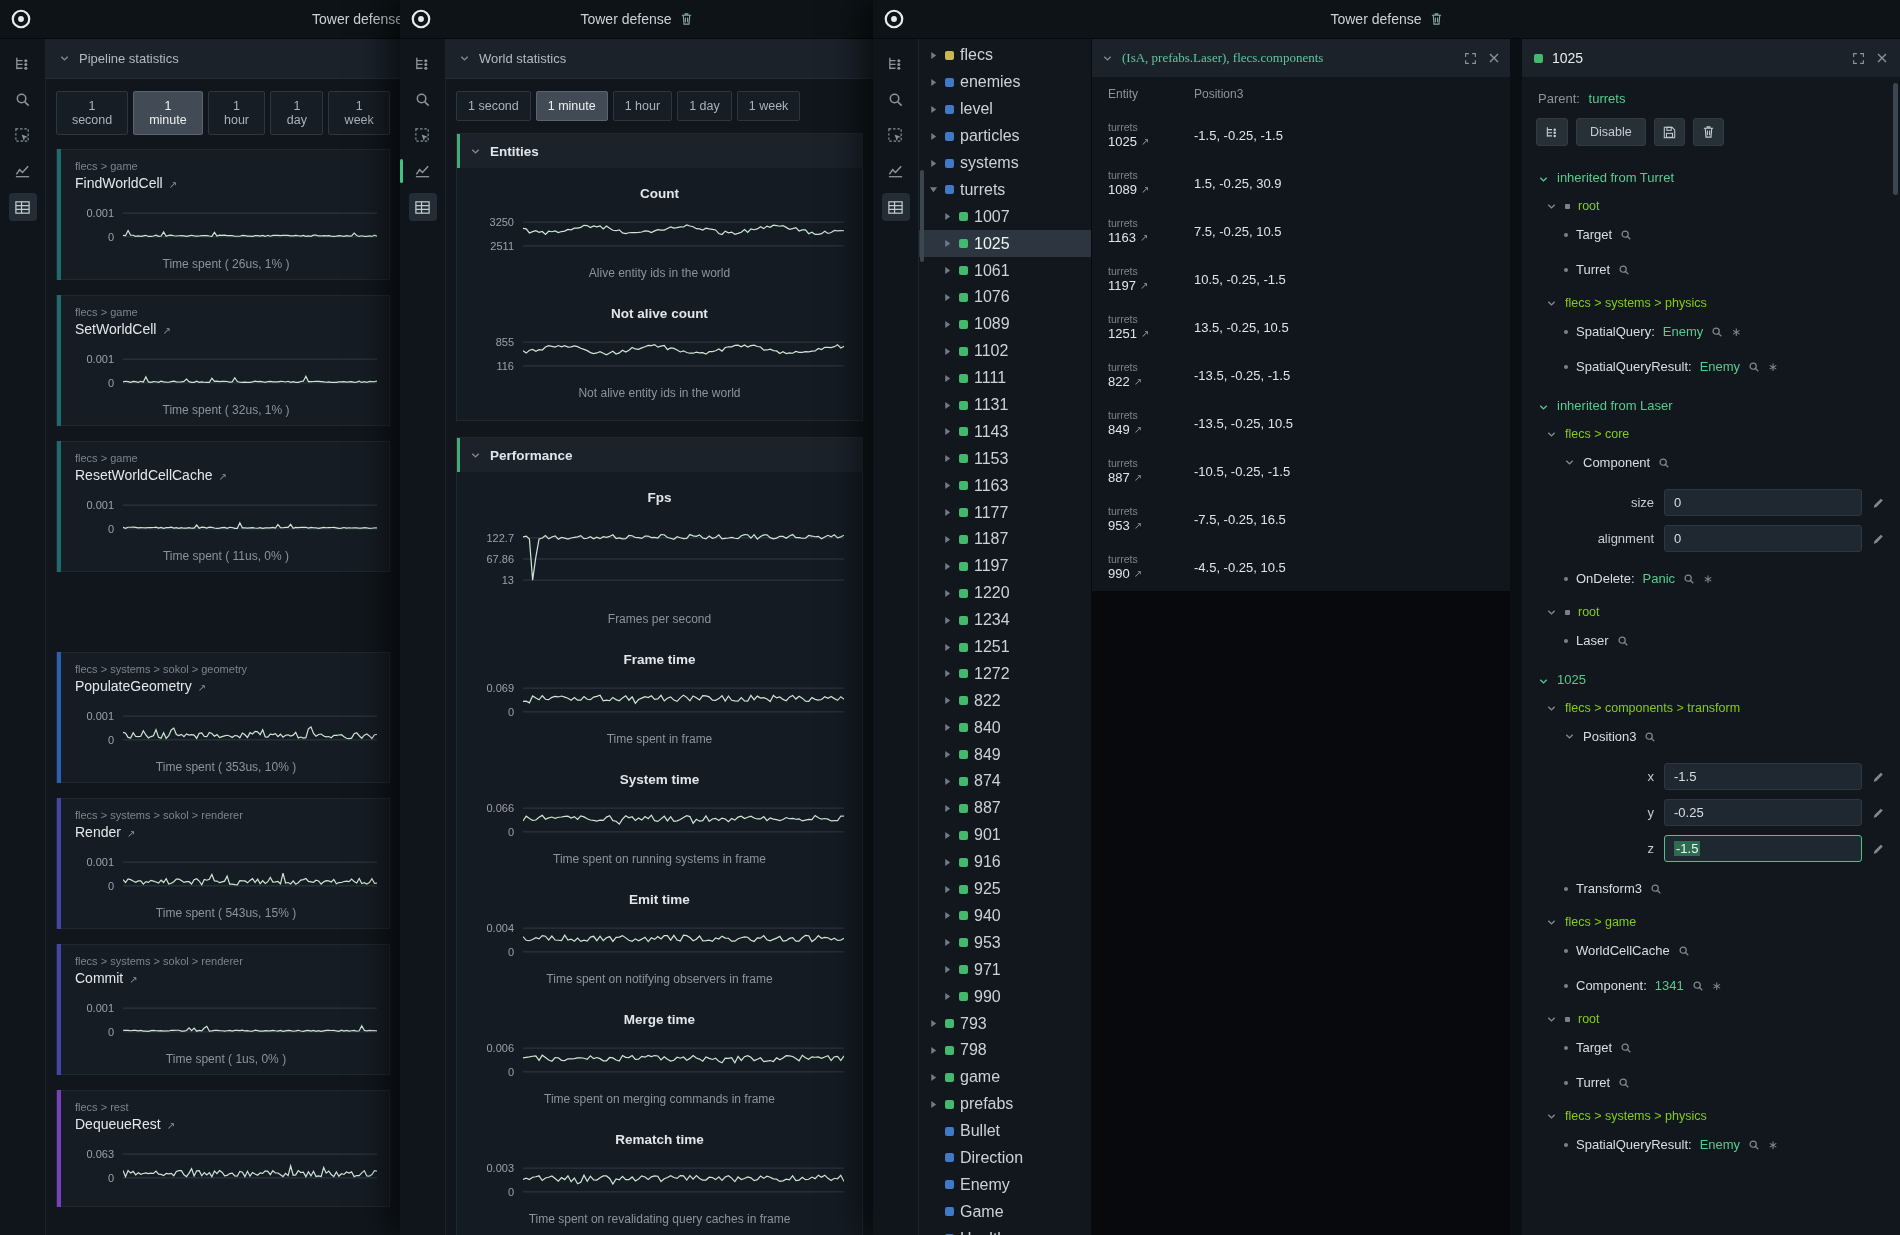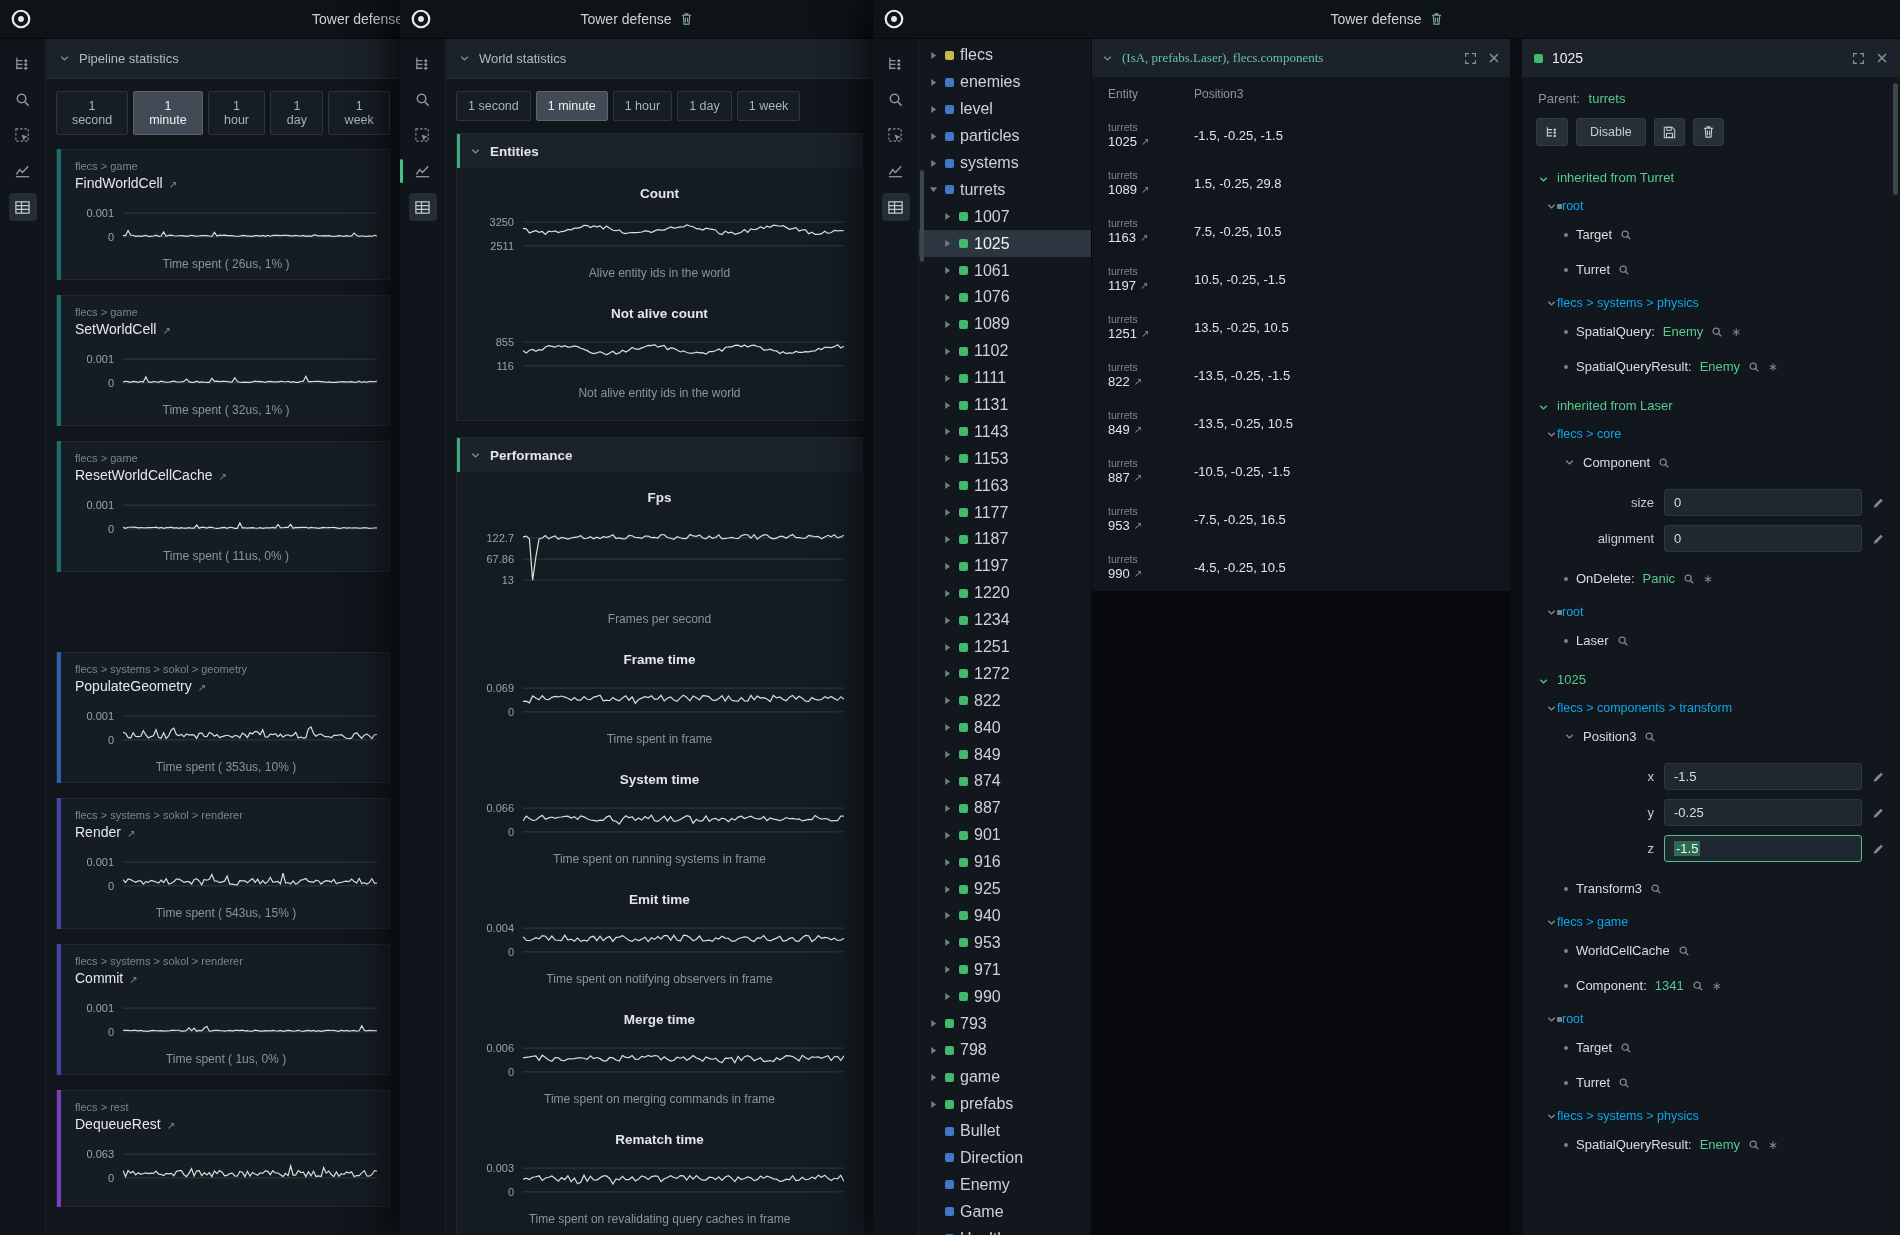--- a/index.html
+++ b/index.html
@@ -100,21 +100,21 @@
   .insp-thumb{position:absolute;right:2px;top:44px;width:5px;height:112px;background:#3c464f;border-radius:3px}
   .iparent{font-size:13px;color:#8a949c;margin:6px 0 12px 2px}
   .plink{color:#58ca8e;margin-left:5px;text-decoration:none}
   .ibtns{display:flex;gap:8px;margin-bottom:10px}
   .ibtn{background:#272f37;border:1px solid #323b44;color:#c6ccd2;font-size:12.5px;
     font-family:"Liberation Sans",sans-serif;height:28px;padding:0 13px;border-radius:3px;
     display:flex;align-items:center;gap:6px;cursor:default}
   .ibtn.sqb{padding:0 8px}
   .isection{display:flex;align-items:flex-end;gap:8px;color:#58ca8e;font-size:13px;padding:14px 0 5px 2px}
   .isection .dim{color:#58ca8e}
-  .ipath{display:flex;align-items:center;color:#0ea5e9;font-size:12.5px;padding:9px 0 4px 10px}
+  .ipath{display:flex;align-items:center;gap:8px;color:#84cc16;font-size:12.5px;padding:9px 0 4px 10px}
   .pdot{width:5px;height:5px;background:#78828a;border-radius:1px}
   .icomp{display:flex;align-items:center;gap:8px;font-size:13px;color:#d9dee2;padding:10px 0 10px 28px}
   .dot{width:4px;height:4px;background:#78828a;border-radius:50%}
   .cval{color:#58ca8e}
   .mini{color:#7f8992;display:flex}
   .pairmark{color:#7f8992;font-size:12px}
   .ifield{display:flex;align-items:center;gap:10px;margin:9px 0 9px 30px}
   .iflabel{width:88px;flex:0 0 88px;text-align:right;font-size:13px;color:#c6ccd2}
   .ifinput{flex:1;height:27px;background:#1f2730;border:1px solid #2e3741;border-radius:3px;
     display:flex;align-items:center;padding:0 9px;font-size:13px;color:#d9dee2}
@@ -1010,21 +1010,21 @@
               <div class="qpos">-1.5, -0.25, -1.5</div>
             </div>
             <div class="qrow">
               <div class="qentity">
                 <div class="qparent">turrets</div>
                 <div class="qid">
                   <span>1089</span>
                   <span class="qarrow">↗</span>
                 </div>
               </div>
-              <div class="qpos">1.5, -0.25, 29.8</div>
+              <div class="qpos">1.5, -0.25, 30.9</div>
             </div>
             <div class="qrow">
               <div class="qentity">
                 <div class="qparent">turrets</div>
                 <div class="qid">
                   <span>1163</span>
                   <span class="qarrow">↗</span>
                 </div>
               </div>
               <div class="qpos">7.5, -0.25, 10.5</div>

